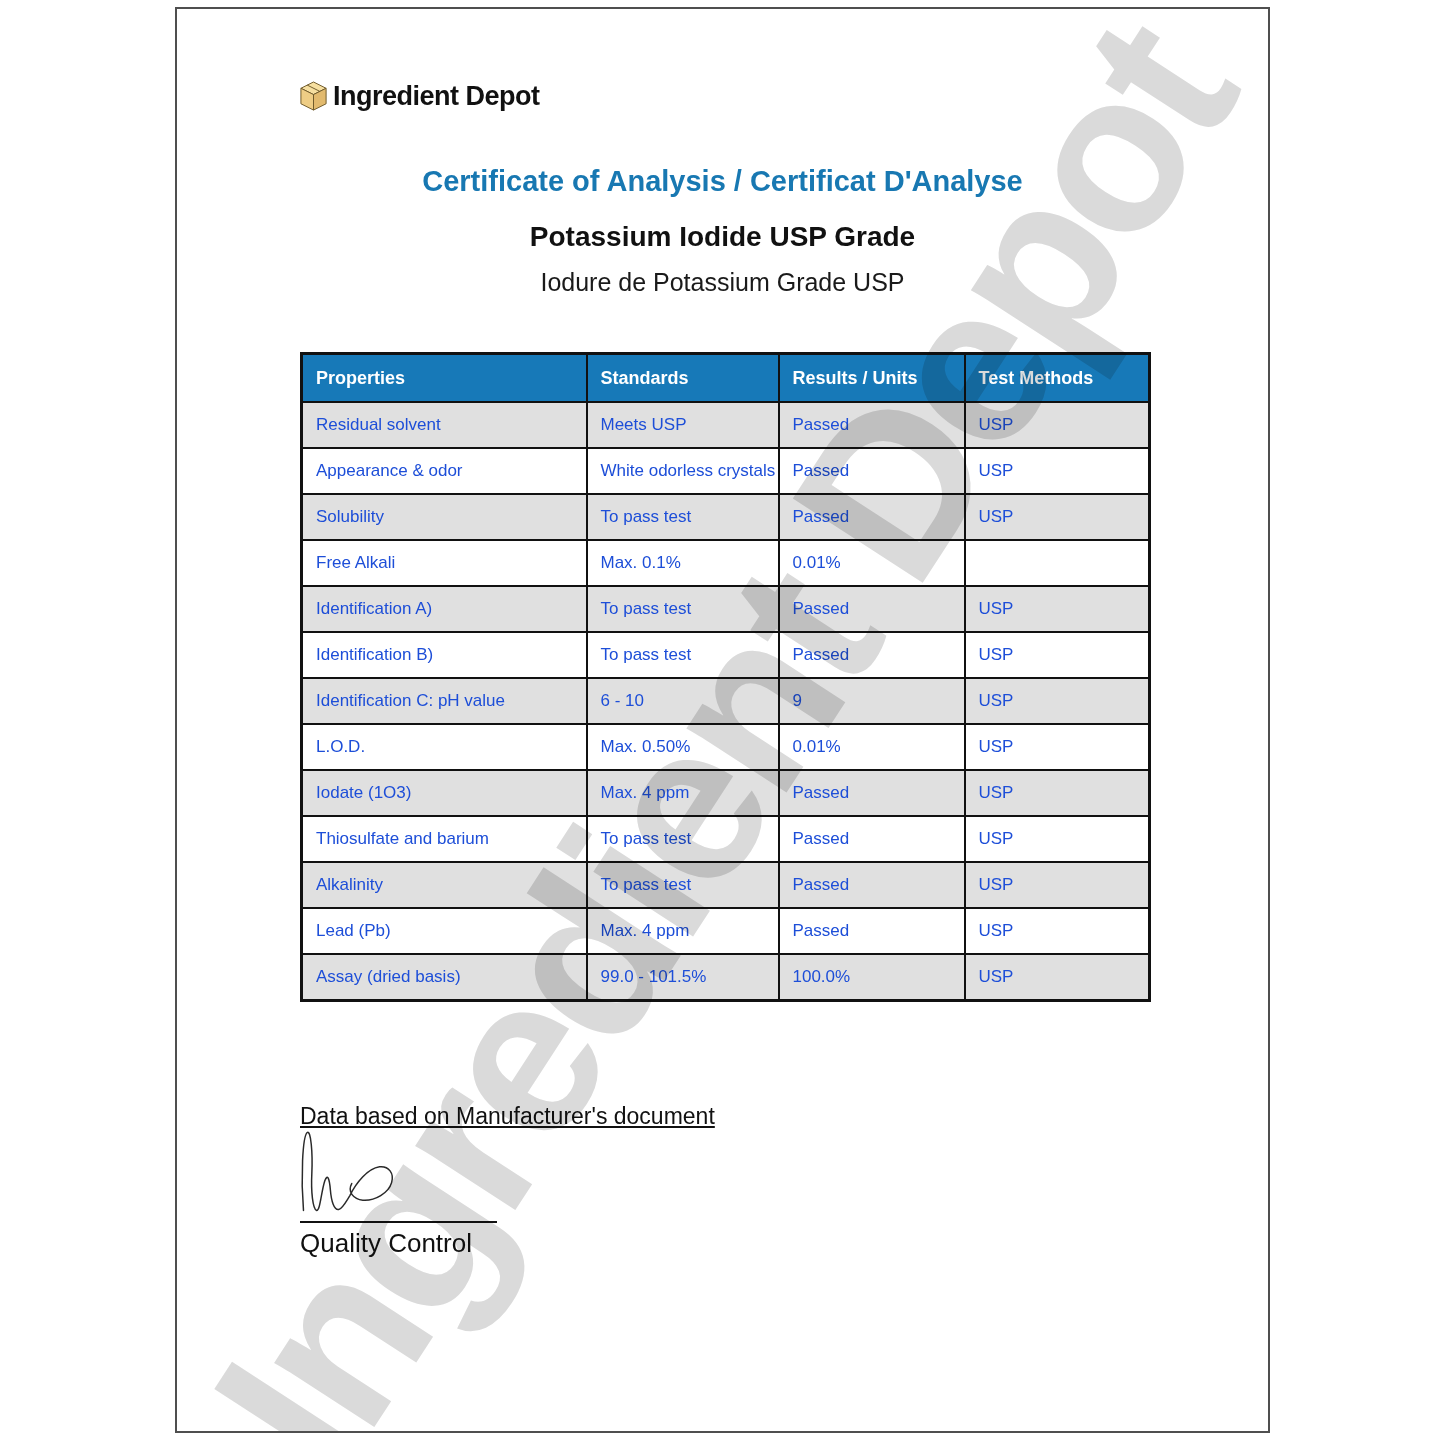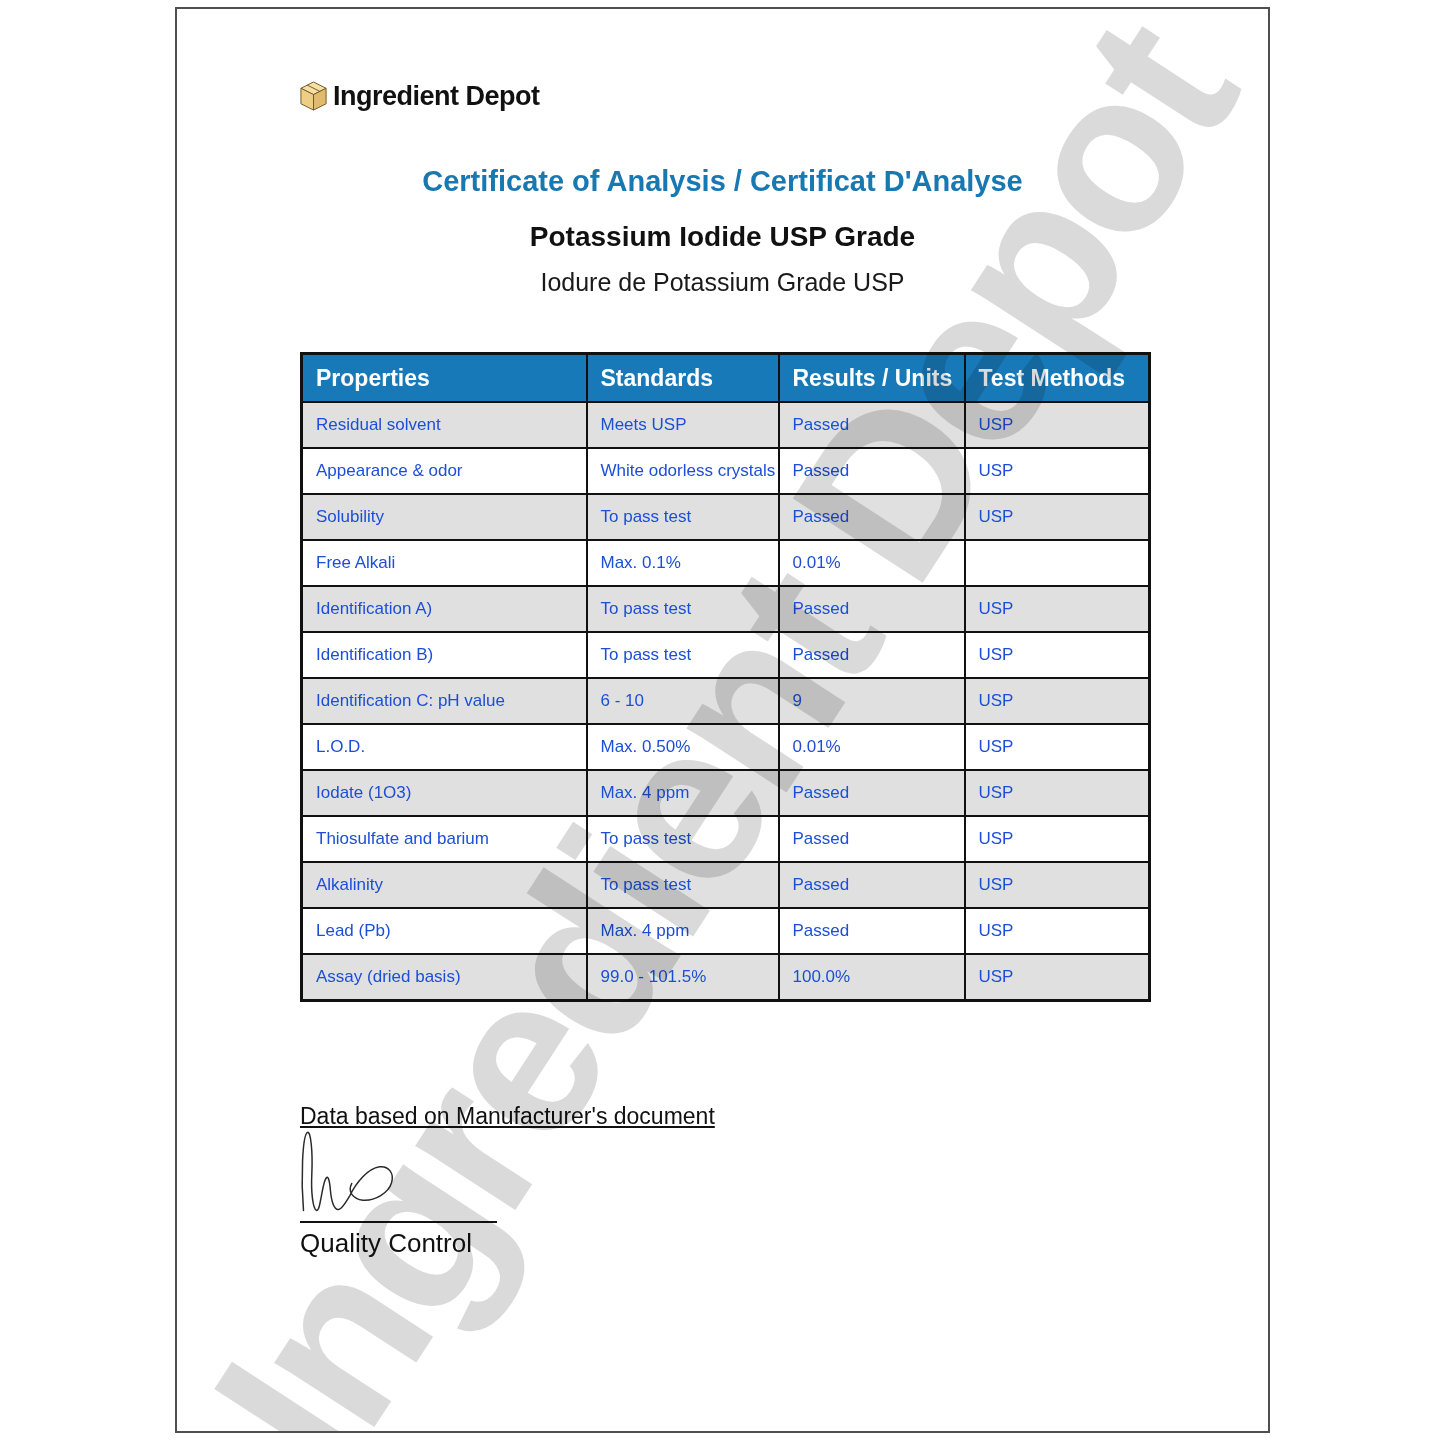--- a/index.html
+++ b/index.html
@@ -100,21 +100,21 @@
     padding: 0 0 0 13px;
     vertical-align: middle;
     text-align: left;
     overflow: hidden;
     white-space: nowrap;
   }
   table.coa th {
     height: 46px;
     background: #1779b8;
     color: #ffffff;
-    font-size: 23px;
+    font-size: 18px;
     font-weight: bold;
   }
   table.coa td {
     height: 44px;
     font-size: 17px;
     color: #1d4ed8;
   }
   table.coa tbody tr:nth-child(odd) td { background: #e0e0e0; }
   table.coa tbody tr:nth-child(even) td { background: #ffffff; }
   .col-prop { width: 285px; }

